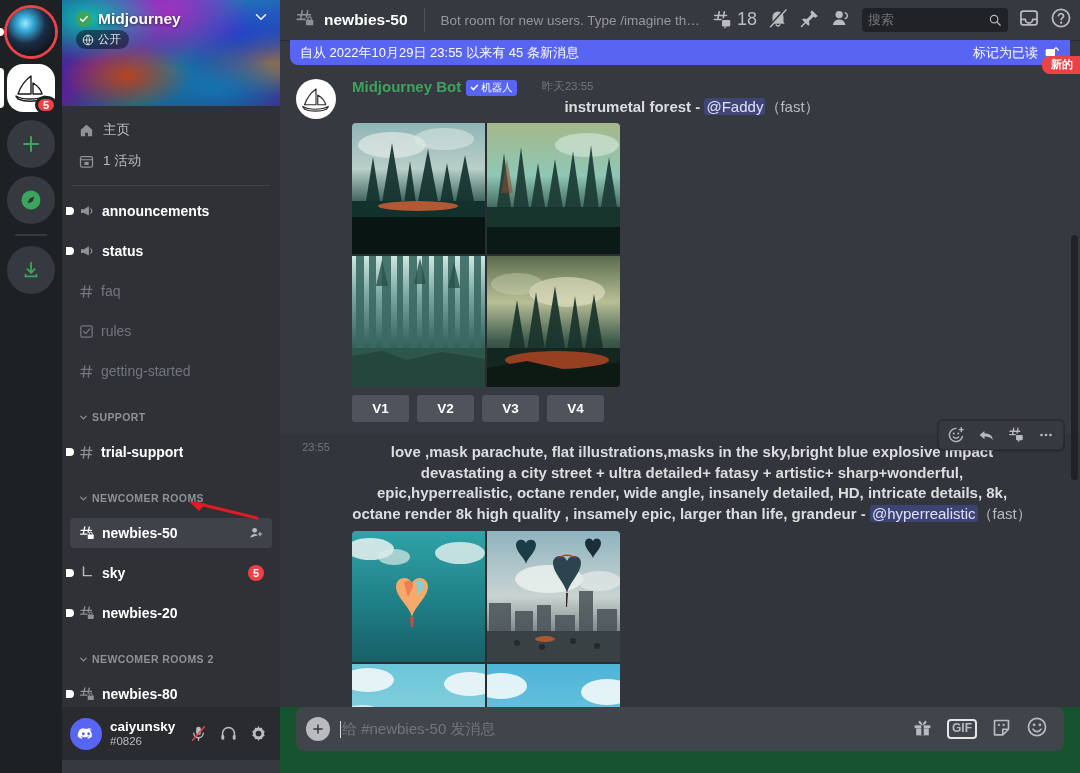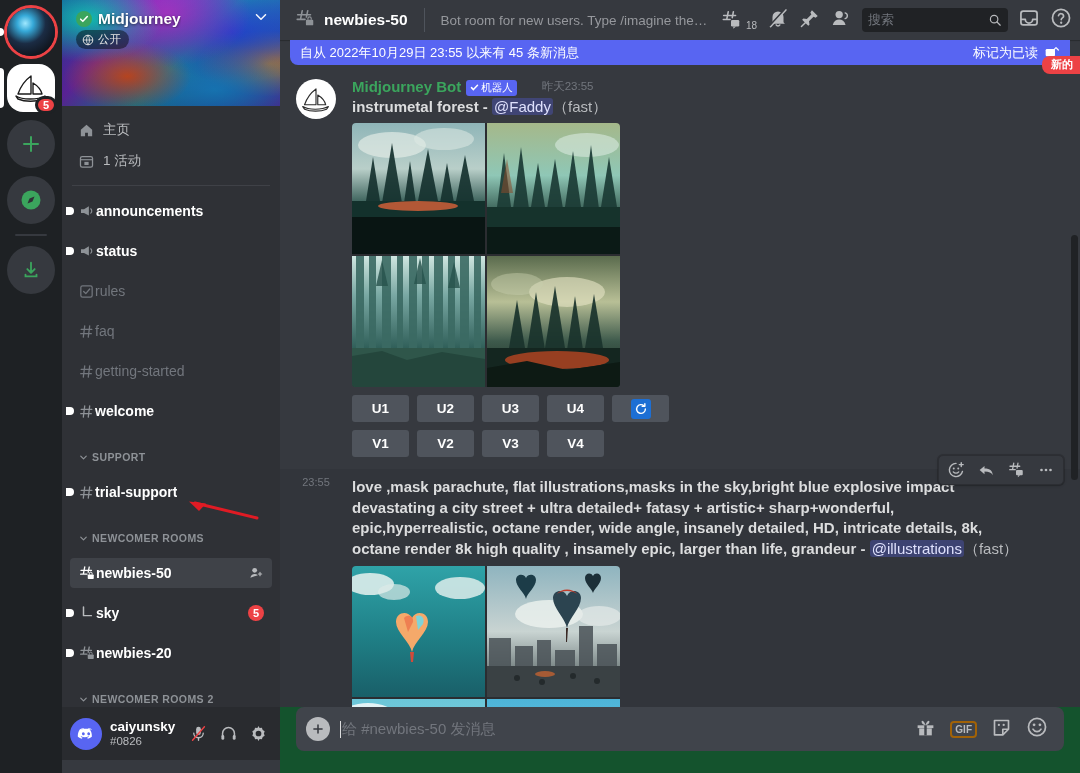--- a/index.html
+++ b/index.html
@@ -98,21 +98,21 @@
   .nav-row .lbl { color: #b9bbbe; font-size: 13.5px; }
   .divider { height: 1px; background: #3f4147; margin: 9px 10px 6px; }
 
   .cat {
     display: flex; align-items: center; gap: 3px;
     padding: 15px 8px 4px 8px; margin-left: 8px;
     color: #8e9297; font-size: 10.5px; font-weight: bold;
     letter-spacing: .04em; text-transform: uppercase; cursor: pointer;
   }
   .chan {
-    position: relative; display: flex; align-items: center; 
+    position: relative; display: flex; align-items: center; gap: 6px;
     height: 30px; margin: 10px 8px; padding: 0 8px; border-radius: 4px;
     color: #8e9297; font-size: 14px; cursor: pointer;
   }
   .chan .name { white-space: nowrap; overflow: hidden; text-overflow: ellipsis; }
   .chan.unread { color: #fff; font-weight: 600; }
   .chan.active { background: #3f4248; color: #fff; font-weight: 600; }
   .chan.muted { color: #72767d; }
   .unread-dot {
     position: absolute; left: -4px; top: 50%; transform: translateY(-50%);
     width: 8px; height: 8px; background: #fff; border-radius: 0 4px 4px 0;
@@ -146,21 +146,21 @@
     box-shadow: 0 1px 0 rgba(4,4,5,0.2), 0 1.5px 0 rgba(6,6,7,0.05);
     position: relative; z-index: 5;
   }
   .ch-title { color: #fff; font-size: 15.5px; font-weight: bold; white-space: nowrap; }
   .vsep { width: 1px; height: 24px; background: #4f545c; margin: 0 8px; }
   .topic {
     color: #96989d; font-size: 13.5px; white-space: nowrap; overflow: hidden;
     text-overflow: ellipsis; max-width: 290px; flex-shrink: 1;
   }
   .top-icons { margin-left: auto; display: flex; align-items: center; gap: 10px; color: #b9bbbe; }
-  .thread-count { display: flex; align-items: flex-end; gap: 4px; color: #b9bbbe; font-size: 10px; }
+  .thread-count { display: flex; align-items: flex-start; gap: 4px; color: #b9bbbe; font-size: 18px; }
   .search-box {
     width: 146px; height: 24px; background: #202225; border-radius: 4px;
     display: flex; align-items: center; padding: 0 6px; gap: 4px;
   }
   .search-box .ph { color: #72767d; font-size: 13px; flex: 1; }
 
   .banner {
     position: absolute; top: 40px; left: 10px; right: 10px; height: 25px;
     background: #5865f2; border-radius: 0 0 8px 8px; z-index: 6;
     display: flex; align-items: center; padding: 0 10px;
@@ -174,21 +174,21 @@
   }
 
   .msgs { flex: 1; overflow: hidden; position: relative; padding-top: 33px; }
   .msg { position: relative; padding: 4px 48px 2px 16px; }
   .msg.hover { background: #32353b; }
   .msg-row { display: flex; gap: 16px; }
   .avatar-lg {
     width: 40px; height: 40px; border-radius: 50%; background: #fff; flex-shrink: 0;
     display: flex; align-items: center; justify-content: center; margin-top: 2px;
   }
-  .msg-body { min-width: 0; flex: 1; }
+  .msg-body { min-width: 0; flex: 1; text-align: center; }
   .msg-head { display: flex; align-items: center; gap: 5px; line-height: 1.3; }
   .author { color: #3ba55d; font-size: 15px; font-weight: 600; }
   .bot-tag {
     background: #5865f2; color: #fff; font-size: 10.5px; font-weight: 500;
     border-radius: 3px; padding: 1px 4px; display: flex; align-items: center; gap: 2px;
     position: relative; top: 1px;
   }
   .ts { color: #72767d; font-size: 11.5px; margin-left: 20px; }
   .content { color: #dcddde; font-size: 15px; line-height: 1.375; word-wrap: break-word; }
   .content b { font-weight: bold; color: #dcddde; }
@@ -231,22 +231,22 @@
     display: flex; align-items: center; padding: 0 16px 0 10px; gap: 12px;
   }
   .plus-btn {
     width: 24px; height: 24px; border-radius: 50%; background: #b9bbbe; color: #36393f;
     display: flex; align-items: center; justify-content: center; flex-shrink: 0; cursor: pointer;
   }
   .composer-ph { color: #72767d; font-size: 15px; flex: 1; position: relative; }
   .caret { position: absolute; left: -2px; top: 1px; width: 1px; height: 17px; background: #dcddde; }
   .composer-icons { display: flex; align-items: center; gap: 14px; color: #b9bbbe; }
   .gif-box {
-    border: 2px solid #a16207; border-radius: 4px; color: #b9bbbe;
-    font-size: 10px; font-weight: bold; padding: 1px 3px; line-height: 1.1;
+    border: 2px solid #e5e5e5; border-radius: 4px; color: #b9bbbe;
+    font-size: 12px; font-weight: bold; padding: 1px 3px; line-height: 1.1;
   }
   .scrollbar {
     position: absolute; right: 2px; top: 195px; width: 7px; height: 245px;
     background: #202225; border-radius: 4px;
   }
   .arrow-annot { position: absolute; left: 187px; top: 498px; z-index: 20; }
 </style>
 </head>
 <body>
 
@@ -349,43 +349,36 @@
       <div class="chan unread">
         <span class="unread-dot"></span>
         <svg width="18" height="18" viewBox="0 0 24 24">
           <path d="M4 9.5 H8 L14.5 5.5 V18 L8 14.5 H4 Z" fill="#8e9297"></path>
           <path d="M17 9 C18.8 10.5 18.8 13.2 17 14.8" stroke="#8e9297" stroke-width="1.5" fill="none" stroke-linecap="round"></path>
         </svg>
         <span class="name">status</span>
       </div>
       <div class="chan muted">
         <svg width="17" height="17" viewBox="0 0 24 24">
+          <path d="M9.5 4 L7.5 20 M16.5 4 L14.5 20 M4.5 9 H19.5 M3.8 15 H18.8" stroke="#72767d" stroke-width="1.8" stroke-linecap="round"></path>
+        </svg>
+        <span class="name">faq</span>
+      </div>
+      <div class="chan muted">
+        <svg width="17" height="17" viewBox="0 0 24 24">
           <rect x="4" y="4" width="16" height="16" rx="2.5" fill="none" stroke="#72767d" stroke-width="1.8"></rect>
           <path d="M8 12 L11 15 L16.5 8.5" stroke="#72767d" stroke-width="1.8" fill="none" stroke-linecap="round" stroke-linejoin="round"></path>
         </svg>
         <span class="name">rules</span>
       </div>
       <div class="chan muted">
         <svg width="17" height="17" viewBox="0 0 24 24">
           <path d="M9.5 4 L7.5 20 M16.5 4 L14.5 20 M4.5 9 H19.5 M3.8 15 H18.8" stroke="#72767d" stroke-width="1.8" stroke-linecap="round"></path>
         </svg>
-        <span class="name">faq</span>
-      </div>
-      <div class="chan muted">
-        <svg width="17" height="17" viewBox="0 0 24 24">
-          <path d="M9.5 4 L7.5 20 M16.5 4 L14.5 20 M4.5 9 H19.5 M3.8 15 H18.8" stroke="#72767d" stroke-width="1.8" stroke-linecap="round"></path>
-        </svg>
         <span class="name">getting-started</span>
-      </div>
-      <div class="chan unread">
-        <span class="unread-dot"></span>
-        <svg width="17" height="17" viewBox="0 0 24 24">
-          <path d="M9.5 4 L7.5 20 M16.5 4 L14.5 20 M4.5 9 H19.5 M3.8 15 H18.8" stroke="#8e9297" stroke-width="1.8" stroke-linecap="round"></path>
-        </svg>
-        <span class="name">welcome</span>
       </div>
 
       <div class="cat">
         <svg width="11" height="11" viewBox="0 0 24 24">
             <path d="M6 9 L12 15 L18 9" stroke="#8e9297" stroke-width="2.6" fill="none" stroke-linecap="round" stroke-linejoin="round"></path>
           </svg>
         <span>SUPPORT</span>
       </div>
       <div class="chan unread">
         <span class="unread-dot"></span>
@@ -716,34 +709,20 @@
                     <path d="M98 92 L107 38 L116 92 Z"></path>
                   </g>
                   <rect y="92" width="133" height="39" fill="#142620"></rect>
                   <ellipse cx="70" cy="104" rx="52" ry="9" fill="#cf4a22" opacity=".7"></ellipse>
                   <path d="M0 112 L40 105 L80 114 L133 106 L133 131 L0 131 Z" fill="#0d1a14"></path>
                 </svg>
               </div>
             </div>
 
             <div class="btnrow">
-              <div class="mjbtn">U1</div>
-              <div class="mjbtn">U2</div>
-              <div class="mjbtn">U3</div>
-              <div class="mjbtn">U4</div>
-              <div class="mjbtn">
-                <span class="refresh-ic">
-                  <svg width="14" height="14" viewBox="0 0 24 24">
-                    <path d="M19.5 12 a7.5 7.5 0 1 1-2.2-5.3" stroke="#fff" stroke-width="2.4" fill="none" stroke-linecap="round"></path>
-                    <path d="M18.6 2.8 L18.6 7.4 L14 7.4" stroke="#fff" stroke-width="2.4" fill="none" stroke-linecap="round" stroke-linejoin="round"></path>
-                  </svg>
-                </span>
-              </div>
-            </div>
-            <div class="btnrow">
               <div class="mjbtn">V1</div>
               <div class="mjbtn">V2</div>
               <div class="mjbtn">V3</div>
               <div class="mjbtn">V4</div>
             </div>
           </div>
         </div>
       </div>
 
       <div class="msg hover" style="margin-top:10px;padding-top:8px;">
@@ -777,21 +756,21 @@
             </svg>
           </span>
         </div>
 
         <div class="gutter-ts">23:55</div>
         <div class="msg-row">
           <div style="width:40px;flex-shrink:0;"></div>
           <div class="msg-body">
             <div class="content">
               <b>love ,mask parachute, flat illustrations,masks in the sky,bright blue explosive impact devastating a city street + ultra detailed+ fatasy + artistic+ sharp+wonderful, epic,hyperrealistic, octane render, wide angle, insanely detailed, HD, intricate details, 8k, octane render 8k high quality , insamely epic, larger than life, grandeur -</b>
-              <span class="mention">@illustrations</span><span class="dim">（fast）</span>
+              <span class="mention">@hyperrealistic</span><span class="dim">（fast）</span>
             </div>
             <div class="grid">
               <div class="tile">
                 <svg width="133" height="131" viewBox="0 0 133 131" preserveAspectRatio="none">
                   <defs>
                       <linearGradient id="b1" x1="0" y1="0" x2="0" y2="1">
                     <stop offset="0" stop-color="#2fa3a8"></stop>
                         <stop offset="0.55" stop-color="#1f7f86"></stop>
                         <stop offset="1" stop-color="#195f68"></stop>
                       </linearGradient>

